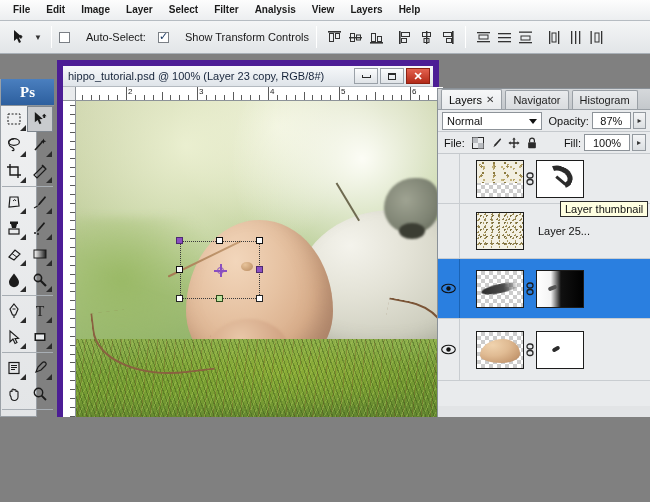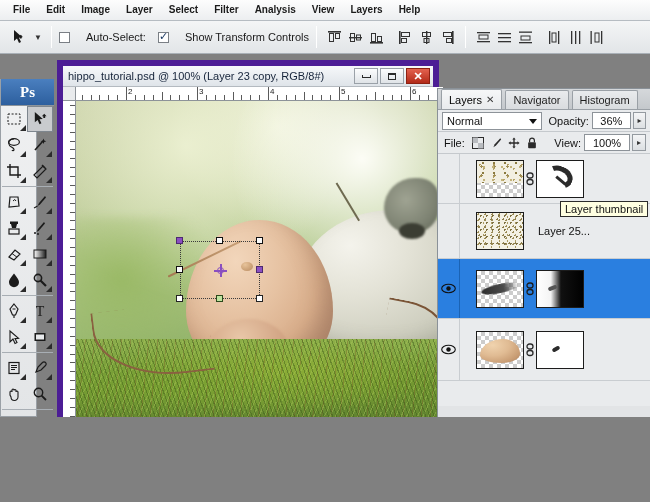--- a/index.html
+++ b/index.html
@@ -852,21 +852,21 @@
         <span>Histogram</span>
       </div>
     </div>
 
     <div class="panel-row">
       <div class="blend-select">
         <span>Normal</span>
         <span class="arw"></span>
       </div>
       <span class="rowlabel">Opacity:</span>
-      <div class="numfield">36%</div>
+      <div class="numfield">87%</div>
       <div class="spinbtn">▸</div>
     </div>
 
     <div class="panel-row">
       <span class="rowlabel" style="margin-left:2px">File:</span>
       <span class="lock-icons">
         <svg width="12" height="12" viewBox="0 0 12 12">
             <rect x="0.5" y="0.5" width="11" height="11" fill="none" stroke="#2b2b2b"></rect>
             <rect x="0.5" y="0.5" width="5.5" height="5.5" fill="#b9bcc0"></rect>
             <rect x="6" y="6" width="5.5" height="5.5" fill="#b9bcc0"></rect>
@@ -876,21 +876,21 @@
           </svg>
         <svg width="12" height="12" viewBox="0 0 14 14">
             <path d="M7 0.5 L9 3 H7.8 V6.2 H11 V5 L13.5 7 L11 9 V7.8 H7.8 V11 H9 L7 13.5 L5 11 H6.2 V7.8 H3 V9 L0.5 7 L3 5 V6.2 H6.2 V3 H5z" fill="#2b2b2b"></path>
           </svg>
         <svg width="12" height="12" viewBox="0 0 12 14">
             <path d="M3.2 6 V4 a2.8 2.8 0 0 1 5.6 0 V6" fill="none" stroke="#2b2b2b" stroke-width="1.4"></path>
             <rect x="1.5" y="6" width="9" height="7" rx="1" fill="#2b2b2b"></rect>
           </svg>
       </span>
       <span style="flex:1"></span>
-      <span class="rowlabel">View:</span>
+      <span class="rowlabel">Fill:</span>
       <div class="numfield" style="width:46px">100%</div>
       <div class="spinbtn">▸</div>
     </div>
 
     <div class="layers-list">
 
       <div class="layer-row" style="height:50px">
         <div class="eye-col">
           <svg width="15" height="11" viewBox="0 0 15 11" style="opacity:0">
               <ellipse cx="7.5" cy="5.5" rx="6.8" ry="4.2" fill="none" stroke="#111"></ellipse>

